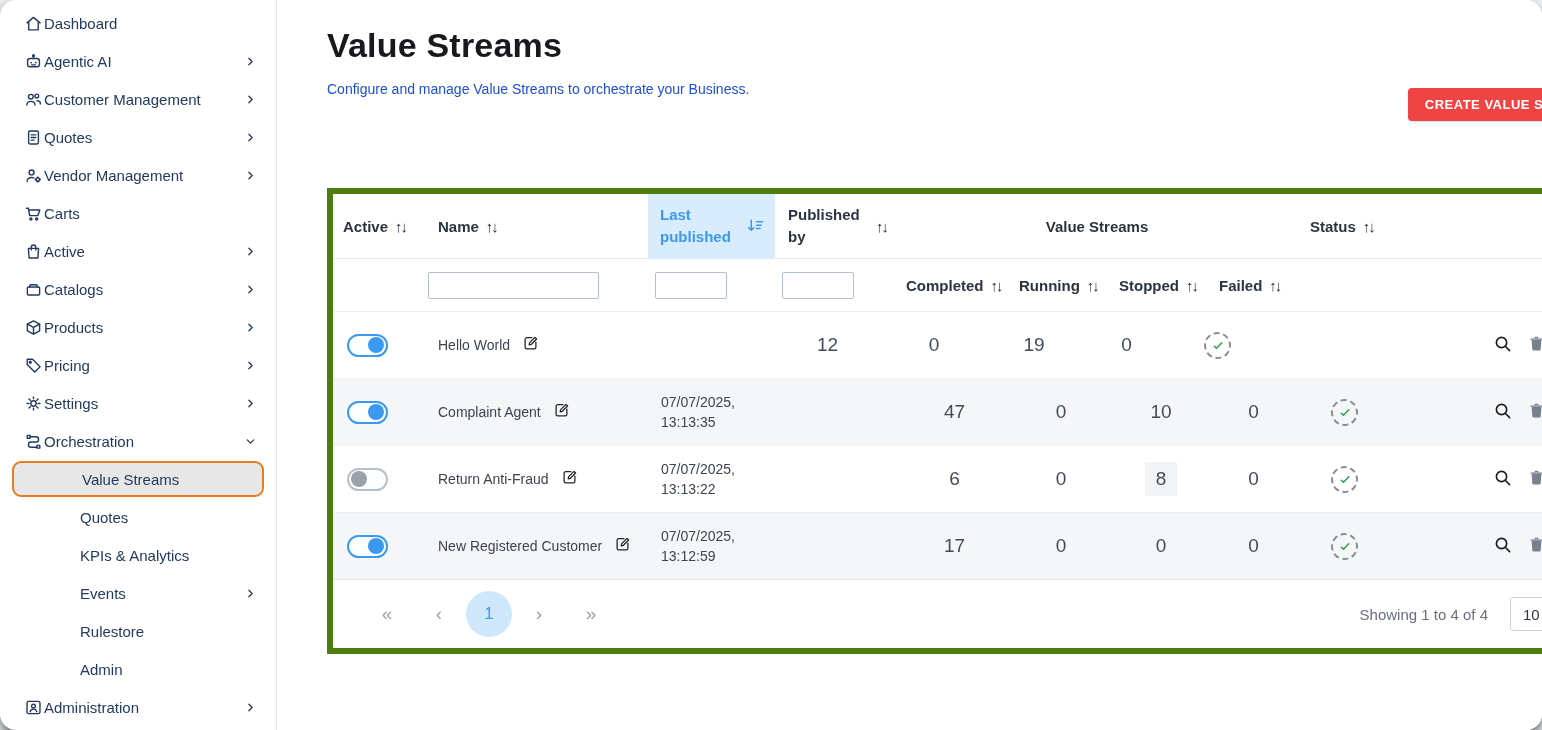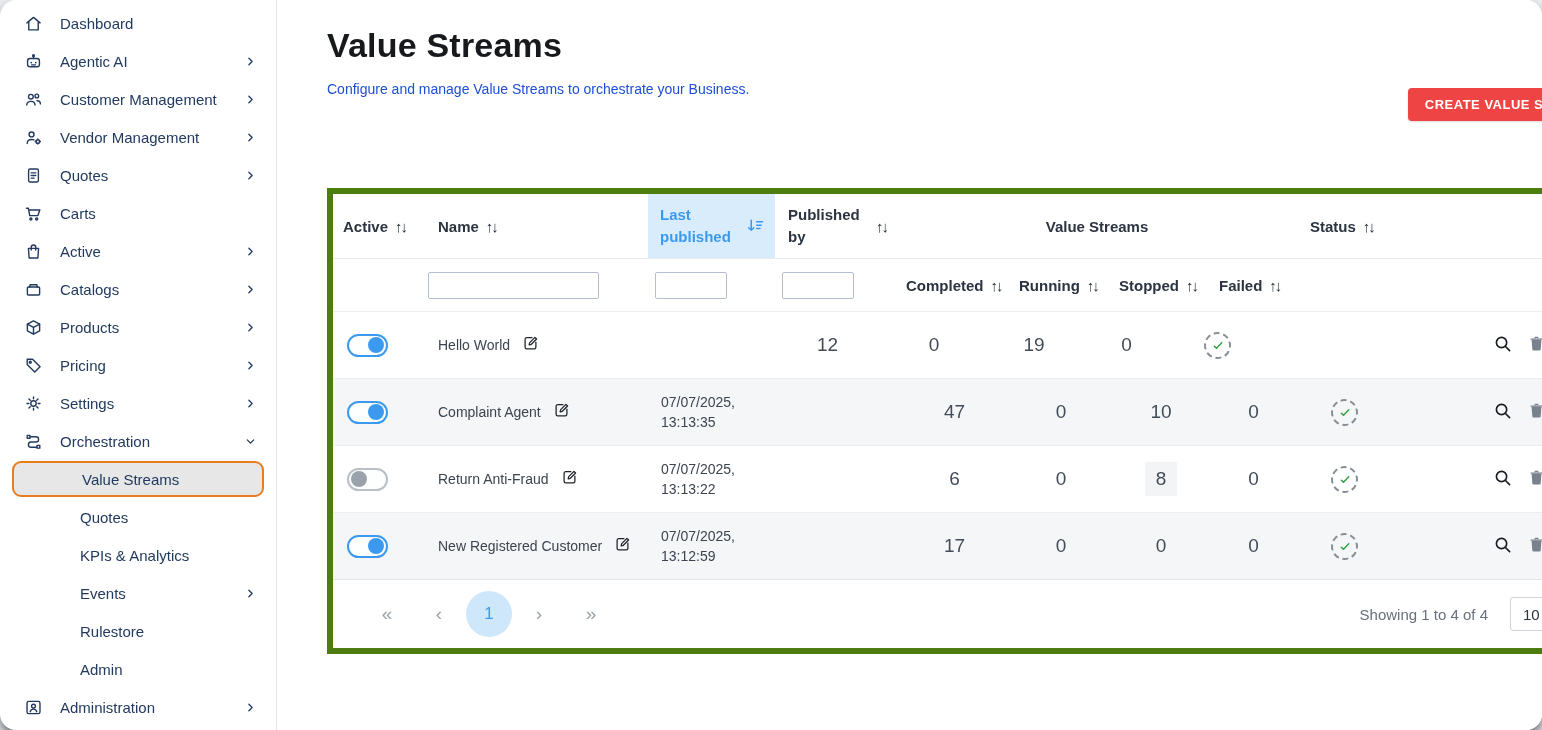--- a/index.html
+++ b/index.html
@@ -21,21 +21,20 @@
     width:277px; flex:0 0 277px;
     border-right:1px solid #e2e6ea;
     padding-top:4px;
     color:#223a5e;
     overflow:hidden;
   }
   .side-item {
     height:38px;
     display:flex; align-items:center;
     padding:0 18px 0 22px;
-    gap:16px;
     font-size:15px;
     cursor:pointer;
     color:#223a5e;
   }
   .side-item .s-icon { width:22px; height:22px; flex:0 0 22px; display:flex; align-items:center; justify-content:center; }
   .side-item .s-icon svg { width:21px; height:21px; stroke:#223a5e; fill:none; stroke-width:1.6; stroke-linecap:round; stroke-linejoin:round; }
   .side-item .s-label { flex:1; white-space:nowrap; }
   .side-item .s-chev { width:14px; height:14px; }
   .side-item .s-chev svg { width:13px; height:13px; stroke:#223a5e; fill:none; stroke-width:2.4; stroke-linecap:round; stroke-linejoin:round; }
   .side-sub {
@@ -182,39 +181,39 @@
           </svg>
         </span>
         <span class="s-label">Customer Management</span>
         <span class="s-chev"><svg class="" viewBox="0 0 24 24">
             <path d="M9 6l6 6-6 6"></path>
           </svg></span>
       </div>
       <div class="side-item">
         <span class="s-icon">
           <svg class="" viewBox="0 0 24 24">
+            <rect x="6.4" y="4.6" width="11.2" height="14.8" rx="1.6"></rect>
+            <path d="M9.4 9h5.2 M9.4 12h5.2 M9.4 15h3.2"></path>
+          </svg>
+        </span>
+        <span class="s-label">Quotes</span>
+        <span class="s-chev"><svg class="" viewBox="0 0 24 24">
+            <path d="M9 6l6 6-6 6"></path>
+          </svg></span>
+      </div>
+      <div class="side-item">
+        <span class="s-icon">
+          <svg class="" viewBox="0 0 24 24">
             <circle cx="9.8" cy="8.5" r="2.8"></circle>
             <path d="M4.8 18.8c0-3 2.2-4.6 5-4.6 1 0 1.9.2 2.7.6"></path>
             <circle cx="16.9" cy="16.6" r="2.1"></circle>
             <path d="M16.9 13.7v1 M16.9 18.5v1 M14 16.6h1 M18.8 16.6h1"></path>
           </svg>
         </span>
         <span class="s-label">Vendor Management</span>
-        <span class="s-chev"><svg class="" viewBox="0 0 24 24">
-            <path d="M9 6l6 6-6 6"></path>
-          </svg></span>
-      </div>
-      <div class="side-item">
-        <span class="s-icon">
-          <svg class="" viewBox="0 0 24 24">
-            <rect x="6.4" y="4.6" width="11.2" height="14.8" rx="1.6"></rect>
-            <path d="M9.4 9h5.2 M9.4 12h5.2 M9.4 15h3.2"></path>
-          </svg>
-        </span>
-        <span class="s-label">Quotes</span>
         <span class="s-chev"><svg class="" viewBox="0 0 24 24">
             <path d="M9 6l6 6-6 6"></path>
           </svg></span>
       </div>
       <div class="side-item">
         <span class="s-icon">
           <svg class="" viewBox="0 0 24 24">
             <path d="M4 6h2.1l1.6 8.4h9.3L19.2 8H7"></path>
             <circle cx="9" cy="18.3" r="1.2"></circle>
             <circle cx="15.6" cy="18.3" r="1.2"></circle>

